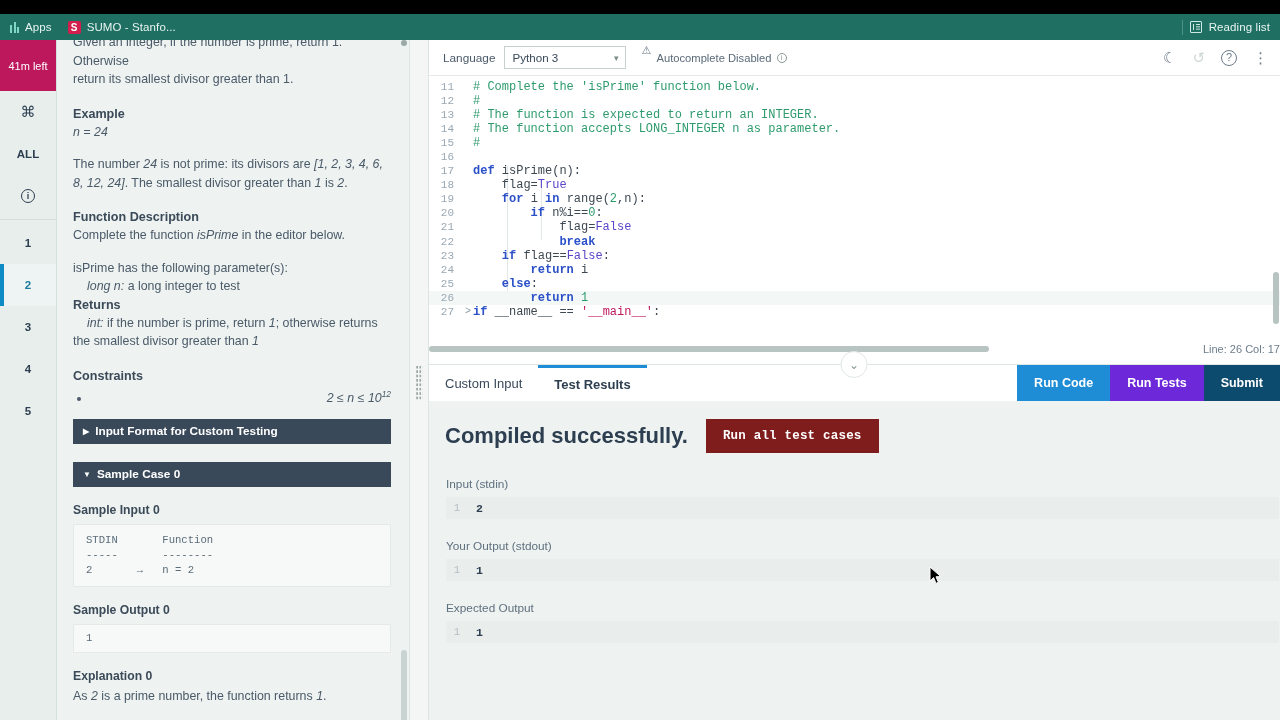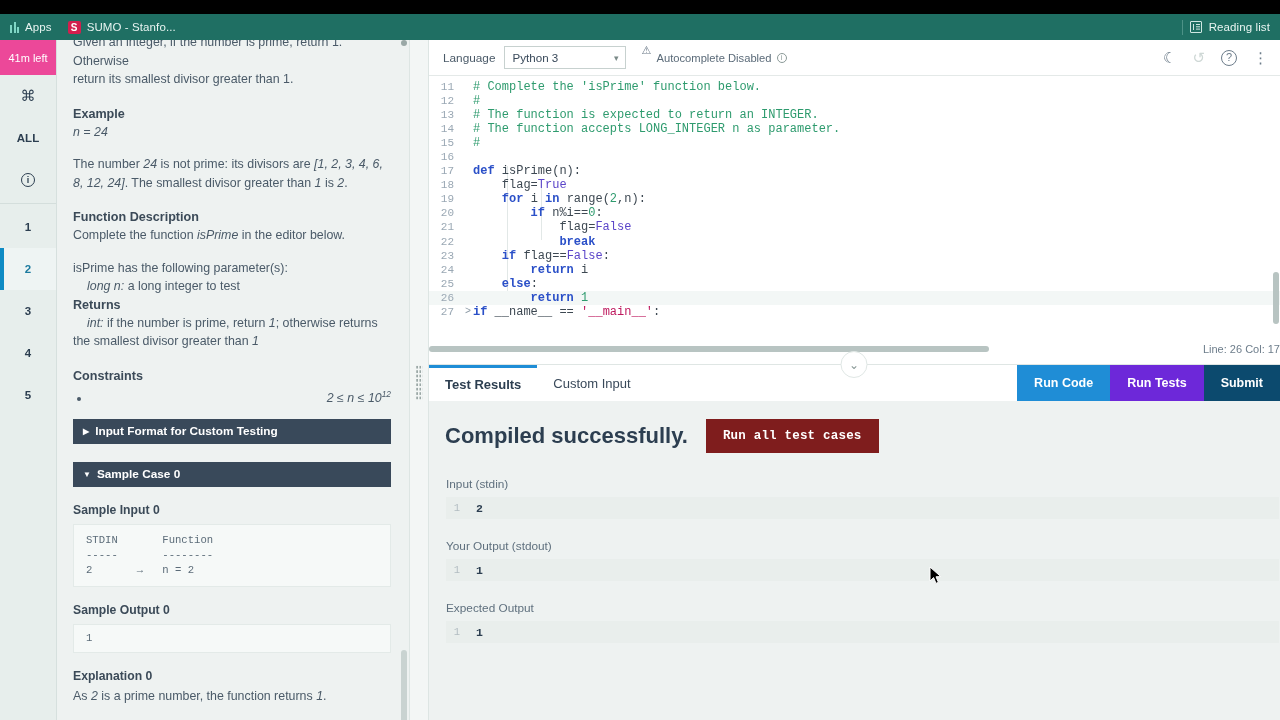--- a/index.html
+++ b/index.html
@@ -43,21 +43,21 @@
 
   
   .page { position: absolute; top: 40px; left: 0; width: 1280px; height: 680px; background: #edf1f0; }
 
   
   .rail {
     position: absolute; left: 0; top: 0; width: 57px; height: 680px;
     background: #e7eeec; border-right: 1px solid #d6e0de;
   }
   .rail-timer {
-    height: 35px; background: #ec4899; color: #ffffff;
+    height: 51px; background: #be185d; color: #ffffff;
     font-size: 11px; display: flex; align-items: center; justify-content: center;
   }
   .rail-item {
     height: 42px; display: flex; align-items: center; justify-content: center;
     color: #2c3e50; font-size: 11.5px; font-weight: bold; cursor: default; position: relative;
   }
   .rail-item.cmd { font-size: 15px; font-weight: normal; }
   .rail-item.info { font-size: 13px; font-weight: normal; }
   .rail-divider { height: 1px; background: #d4dedc; margin: 2px 0; }
   .rail-item.q { font-size: 11.5px; }
@@ -469,25 +469,25 @@
       </div>
     </div>
 
     <div class="results">
       <div class="collapse-line"></div>
       <div class="collapse-btn">
         <span>⌄</span>
       </div>
 
       <div class="tabs-row">
+        <div class="tab plain">
+          <span>Custom Input</span>
+        </div>
         <div class="tab active">
           <span>Test Results</span>
-        </div>
-        <div class="tab plain">
-          <span>Custom Input</span>
         </div>
         <div class="tab-spacer"></div>
         <div class="act-btn btn-run">
           <span>Run Code</span>
         </div>
         <div class="act-btn btn-tests">
           <span>Run Tests</span>
         </div>
         <div class="act-btn btn-submit">
           <span>Submit</span>

